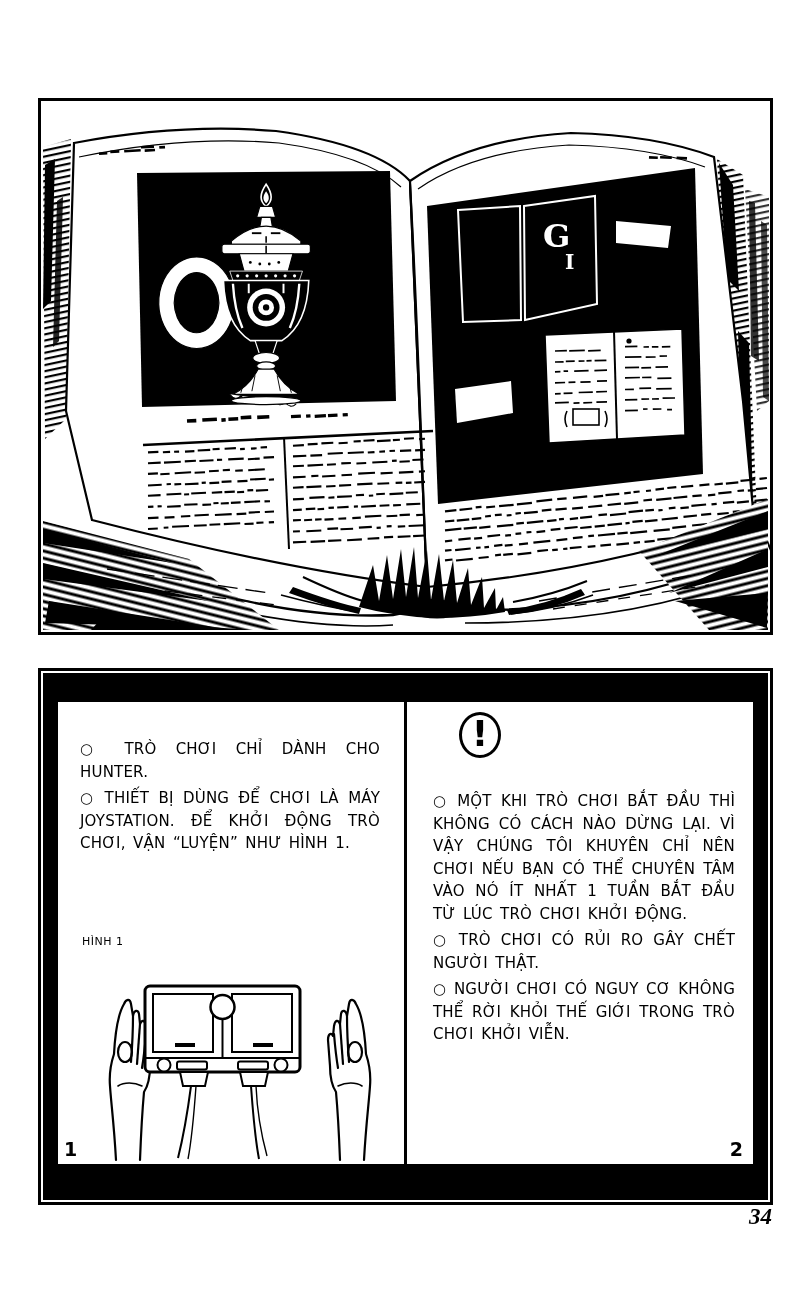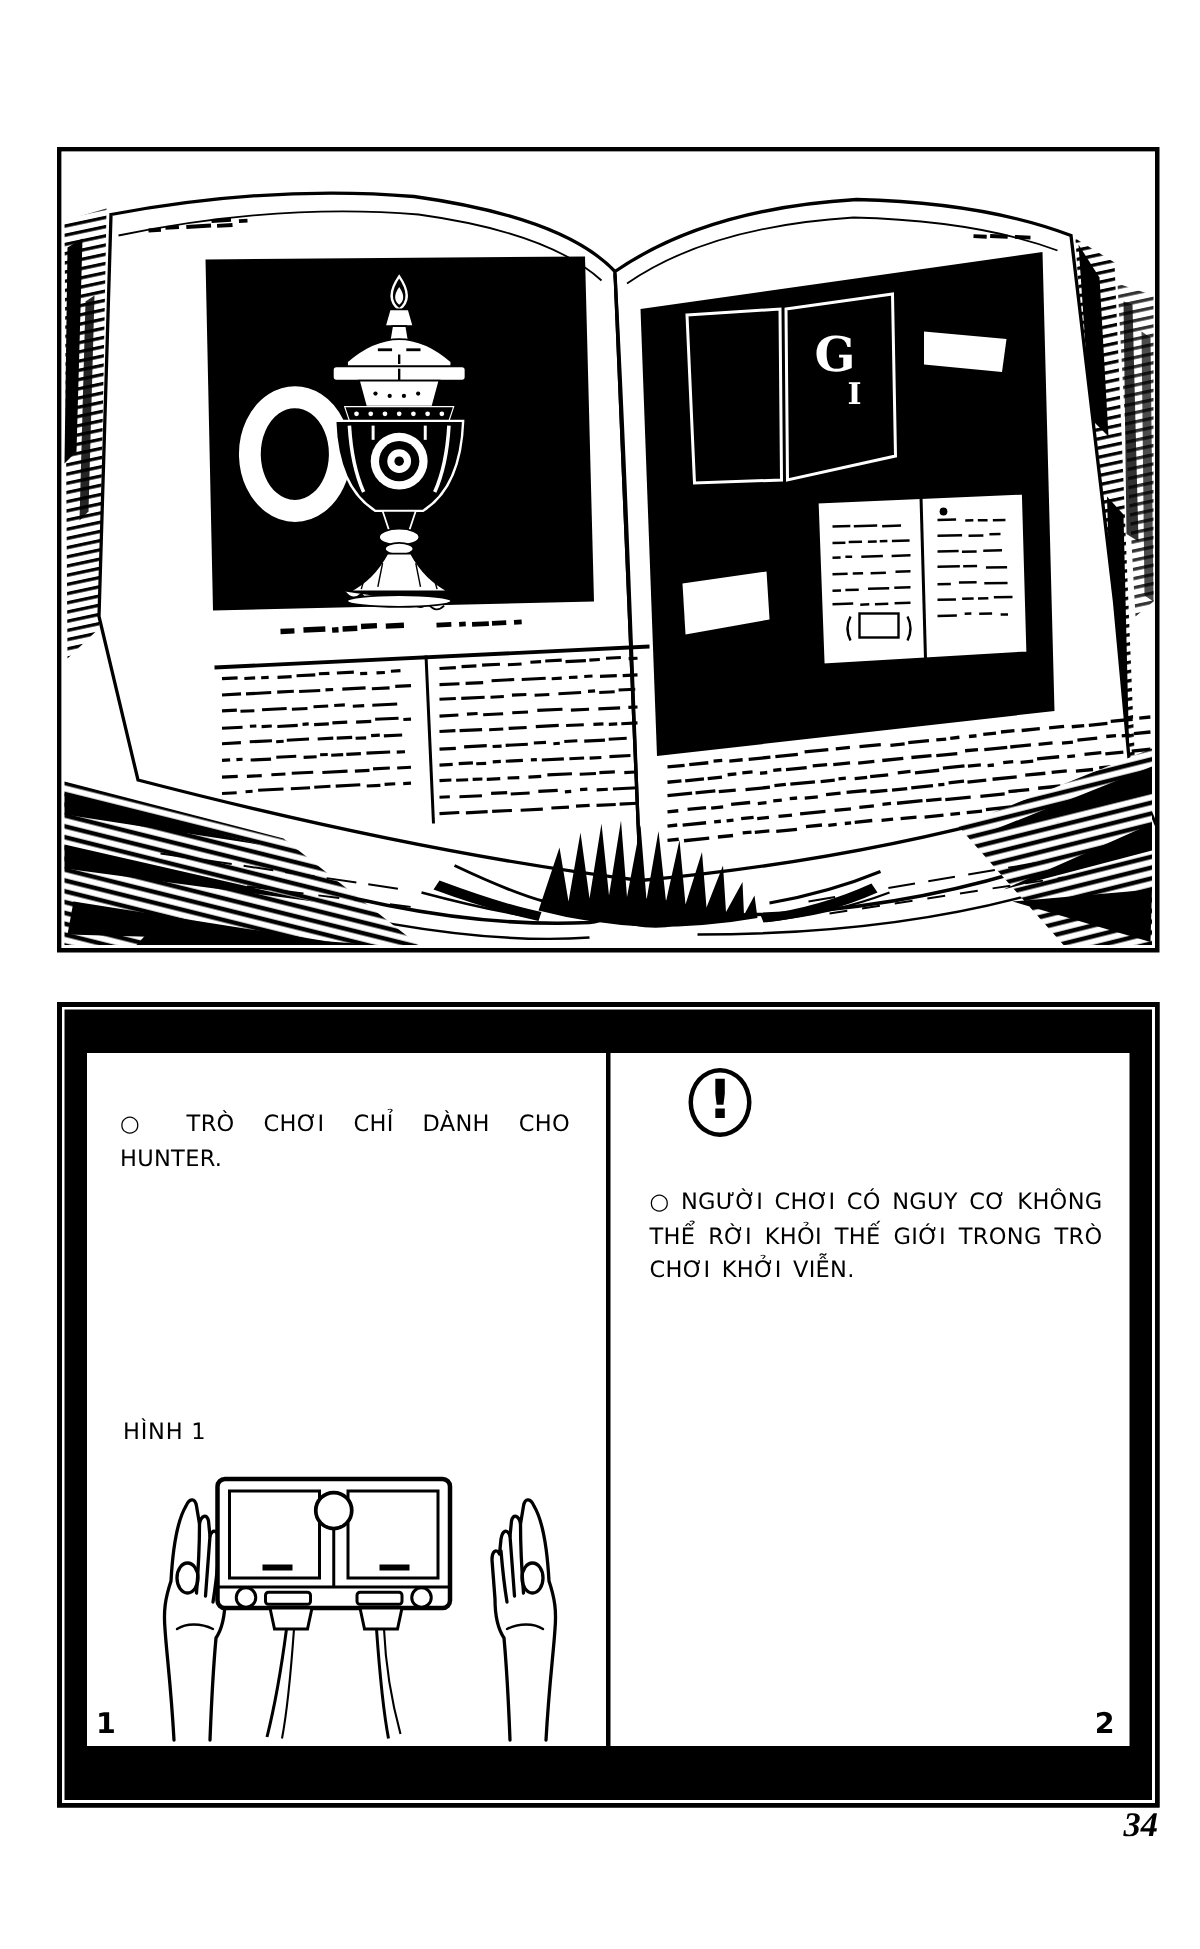--- a/index.html
+++ b/index.html
@@ -32,21 +32,21 @@
   .half-left{left:0;width:346px;}
   .half-right{left:349px;width:346px;}
   .rules{position:absolute;}
   .rules-1{left:22px;top:36px;width:300px;}
   .rules-2{left:26px;top:88px;width:302px;}
   .rule-item{
     font-size:15px;line-height:22.5px;text-align:justify;
     word-spacing:2.5px;letter-spacing:.2px;margin-bottom:4px;
   }
   .figure-label{
-    position:absolute;left:24px;top:243px;font-size:15px;letter-spacing:.5px;
+    position:absolute;left:24px;top:233px;font-size:11px;letter-spacing:.5px;
   }
   .figure-svg{position:absolute;left:26px;top:272px;}
   .warning-icon{
     position:absolute;left:52px;top:10px;width:42px;height:46px;
     border:3.5px solid #000;border-radius:50%;
     display:flex;align-items:center;justify-content:center;
     font-weight:bold;font-size:36px;line-height:1;padding-bottom:3px;box-sizing:border-box;
   }
   .pgnum{position:absolute;bottom:4px;font-size:19px;font-weight:bold;}
   .pgnum-1{left:6px;}
@@ -611,20 +611,21 @@
     </g>
   </svg>
 </div>
 
 <div class="panel-bottom">
   <div class="booklet-page">
 
     <div class="half half-left">
       <div class="rules rules-1">
         <div class="rule-item">○ TRÒ CHƠI CHỈ DÀNH CHO HUNTER.</div>
+        <div class="rule-item">○ THIẾT BỊ DÙNG ĐỂ CHƠI LÀ MÁY JOYSTATION. ĐỂ KHỞI ĐỘNG TRÒ CHƠI, VẬN “LUYỆN” NHƯ HÌNH 1.</div>
       </div>
       <div class="figure-label">HÌNH 1</div>
 
       <svg class="figure-svg" width="312" height="190" viewBox="0 0 312 190">
         <g id="hand" fill="#fff" stroke="#000" stroke-width="2.2" stroke-linecap="round" stroke-linejoin="round">
           <path d="M32,186 C30,150 27,128 26,112 C25,100 26,92 30,80 C31,62 34,40 40,30 C42,25 46,24 47,30 L49,42 C50,36 54,35 55,40 L56,50 C58,45 61,46 62,52 L63,62 C65,58 68,60 68,66 L66,92 C66,104 64,112 60,118 C58,140 57,160 56,186"></path>
           <path d="M49,42 C49,60 48,75 47,88" fill="none"></path>
           <path d="M56,50 C55,65 54,78 53,90" fill="none"></path>
           <path d="M62,60 C61,72 60,82 58,94" fill="none"></path>
           <ellipse cx="41" cy="78" rx="7" ry="10" fill="none"></ellipse>
@@ -654,20 +655,22 @@
       </svg>
 
       <div class="pgnum pgnum-1">1</div>
     </div>
 
     <div class="half half-right">
       <div class="warning-icon">
         <span>!</span>
       </div>
       <div class="rules rules-2">
+        <div class="rule-item">○ MỘT KHI TRÒ CHƠI BẮT ĐẦU THÌ KHÔNG CÓ CÁCH NÀO DỪNG LẠI. VÌ VẬY CHÚNG TÔI KHUYÊN CHỈ NÊN CHƠI NẾU BẠN CÓ THỂ CHUYÊN TÂM VÀO NÓ ÍT NHẤT 1 TUẦN BẮT ĐẦU TỪ LÚC TRÒ CHƠI KHỞI ĐỘNG.</div>
+        <div class="rule-item">○ TRÒ CHƠI CÓ RỦI RO GÂY CHẾT NGƯỜI THẬT.</div>
         <div class="rule-item">○ NGƯỜI CHƠI CÓ NGUY CƠ KHÔNG THỂ RỜI KHỎI THẾ GIỚI TRONG TRÒ CHƠI KHỞI VIỄN.</div>
       </div>
       <div class="pgnum pgnum-2">2</div>
     </div>
 
     <div class="booklet-divider"></div>
   </div>
 </div>
 
 <div class="manga-pgnum">34</div>

